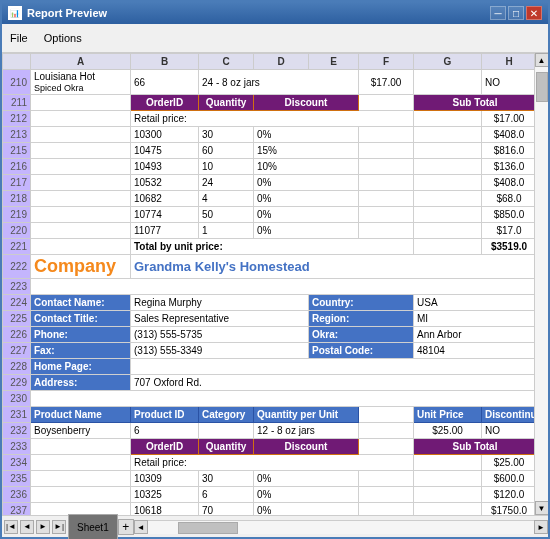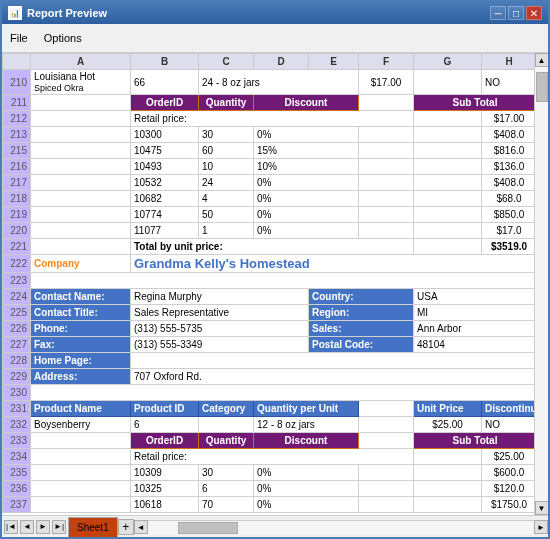--- a/index.html
+++ b/index.html
@@ -38,21 +38,21 @@
     .cell-orange-header { background: #701a75; color: white; font-weight: bold; text-align: center; border: 1px solid #d07010; }
     .cell-blue-header { background: #4472c4; color: white; font-weight: bold; border: 1px solid #2a52a4; }
     .cell-bold { font-weight: bold; }
     .cell-right { text-align: center; }
     .cell-center { }
     .label-blue { background: #4472c4; color: white; font-weight: bold; }
     
     .bottom-bar { height: 22px; background: #f0f0f0; border-top: 1px solid #ccc; display: flex; align-items: center; flex-shrink: 0; }
     .sheet-nav { display: flex; align-items: center; gap: 2px; padding: 2px; }
     .nav-btn { width: 14px; height: 14px; background: #e0e0e0; border: 1px solid #aaa; display: flex; align-items: center; justify-content: center; font-size: 8px; cursor: pointer; }
-    .sheet-tab { background: #c2410c; border: 1px solid #aaa; border-bottom: none; padding: 1px 8px; font-size: 10px; cursor: pointer; height: 20px; display: flex; align-items: center; }
+    .sheet-tab { background: #737373; border: 1px solid #aaa; border-bottom: none; padding: 1px 8px; font-size: 10px; cursor: pointer; height: 26px; display: flex; align-items: center; }
     .add-sheet { width: 16px; height: 16px; background: #e0e0e0; border: 1px solid #aaa; display: flex; align-items: center; justify-content: center; font-size: 12px; cursor: pointer; }
     
     .scrollbar-h { height: 14px; background: #f0f0f0; border-top: 1px solid #ccc; display: flex; align-items: center; flex: 1; }
     .scroll-h-btn { width: 14px; height: 14px; background: #e0e0e0; border: 1px solid #aaa; display: flex; align-items: center; justify-content: center; font-size: 8px; cursor: pointer; flex-shrink: 0; }
     .scroll-h-track { flex: 1; height: 100%; background: #f5f5f5; position: relative; }
     .scroll-h-thumb { height: 12px; width: 60px; background: #c0c0c0; border: 1px solid #aaa; position: absolute; left: 30px; top: 1px; }
   </style>
 </head>
 <body>
 
@@ -227,21 +227,21 @@
             <td class="row-num">221</td>
             <td class="cell"></td>
             <td class="cell cell-bold" colspan="5">Total by unit price:</td>
             <td class="cell"></td>
             <td class="cell cell-right cell-bold">$3519.0</td>
 
           </tr>
 
           <tr>
             <td class="row-num">222</td>
-            <td class="cell" style="color:#f5891c;font-weight:bold;font-size:10px;">Company</td>
+            <td class="cell" style="color:#f5891c;font-weight:bold;font-size:18px;">Company</td>
             <td class="cell" colspan="7" style="color:#4472c4;font-weight:bold;font-size:13px;">Grandma Kelly's Homestead</td>
 
           </tr>
 
           <tr>
             <td class="row-num">223</td>
             <td class="cell" colspan="9"></td>
           </tr>
 
           <tr>
@@ -259,21 +259,21 @@
             <td class="cell" colspan="3">Sales Representative</td>
             <td class="cell label-blue" colspan="2">Region:</td>
             <td class="cell" colspan="2">MI</td>
 
           </tr>
 
           <tr>
             <td class="row-num">226</td>
             <td class="cell label-blue">Phone:</td>
             <td class="cell" colspan="3">(313) 555-5735</td>
-            <td class="cell label-blue" colspan="2">Sales:</td>
+            <td class="cell label-blue" colspan="2">Okra:</td>
             <td class="cell" colspan="2">Ann Arbor</td>
 
           </tr>
 
           <tr>
             <td class="row-num">227</td>
             <td class="cell label-blue">Fax:</td>
             <td class="cell" colspan="3">(313) 555-3349</td>
             <td class="cell label-blue" colspan="2">Postal Code:</td>
             <td class="cell" colspan="2">48104</td>

